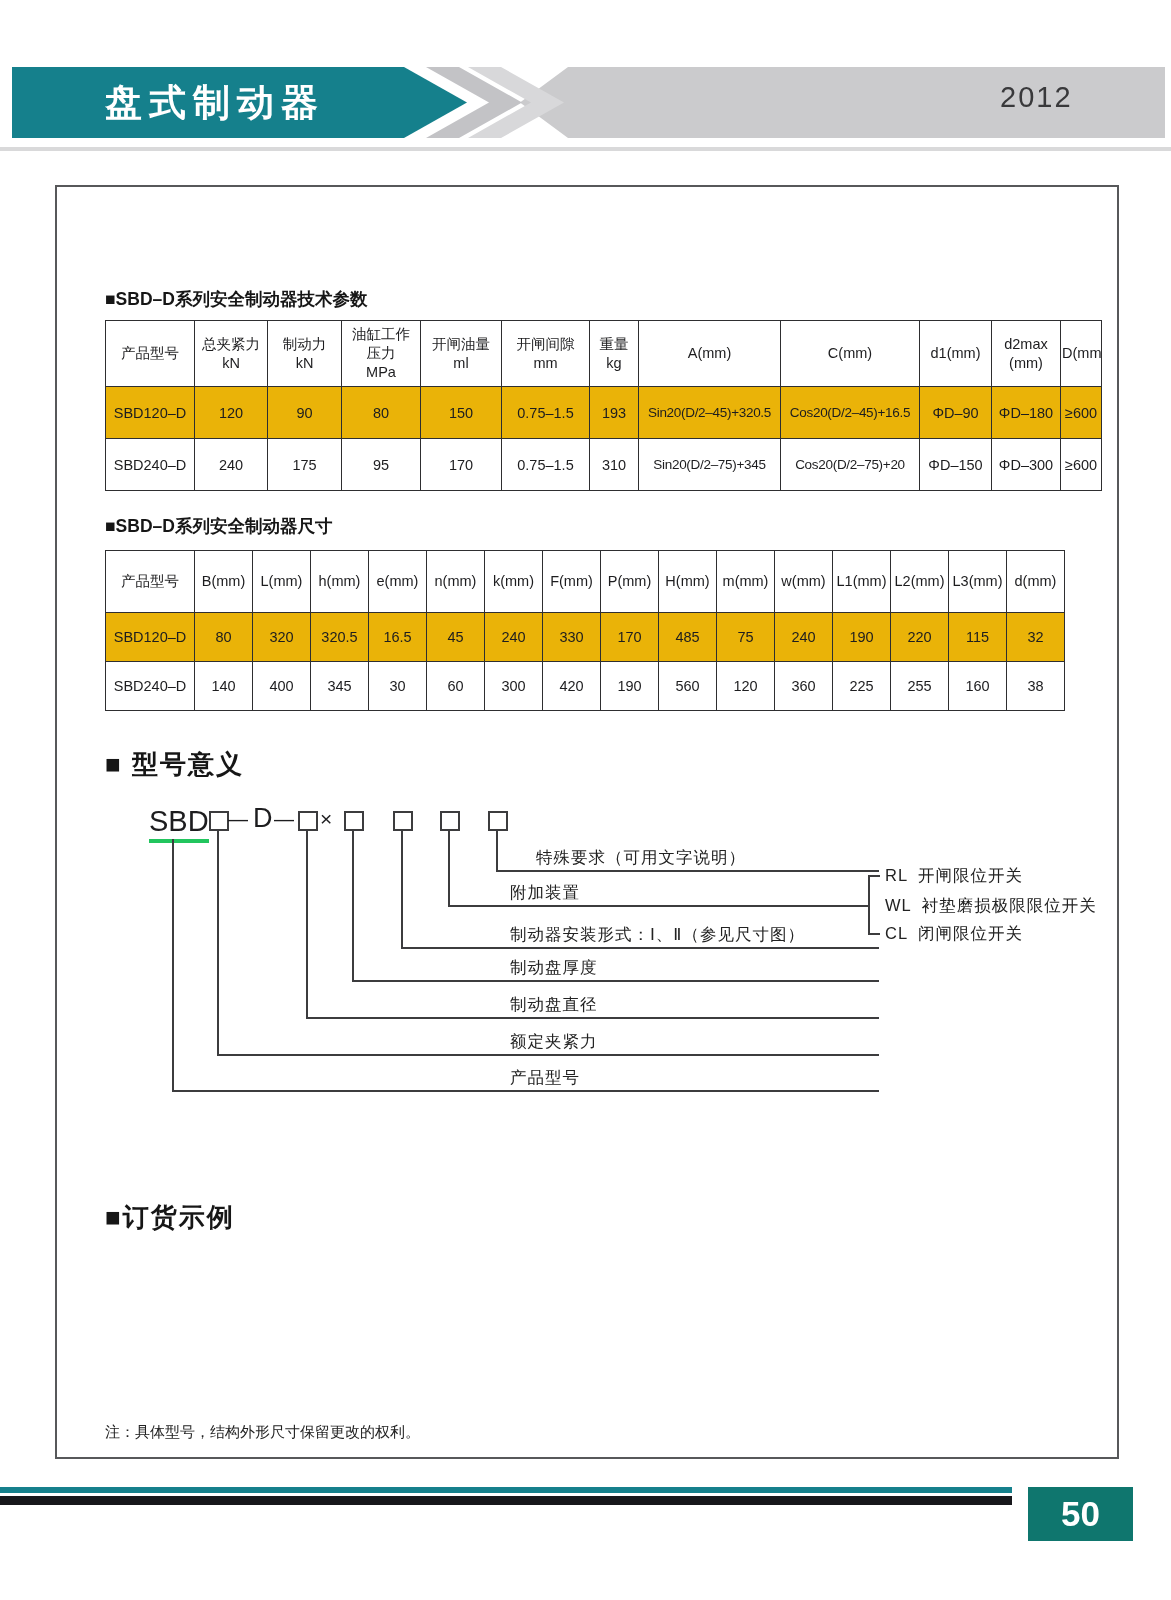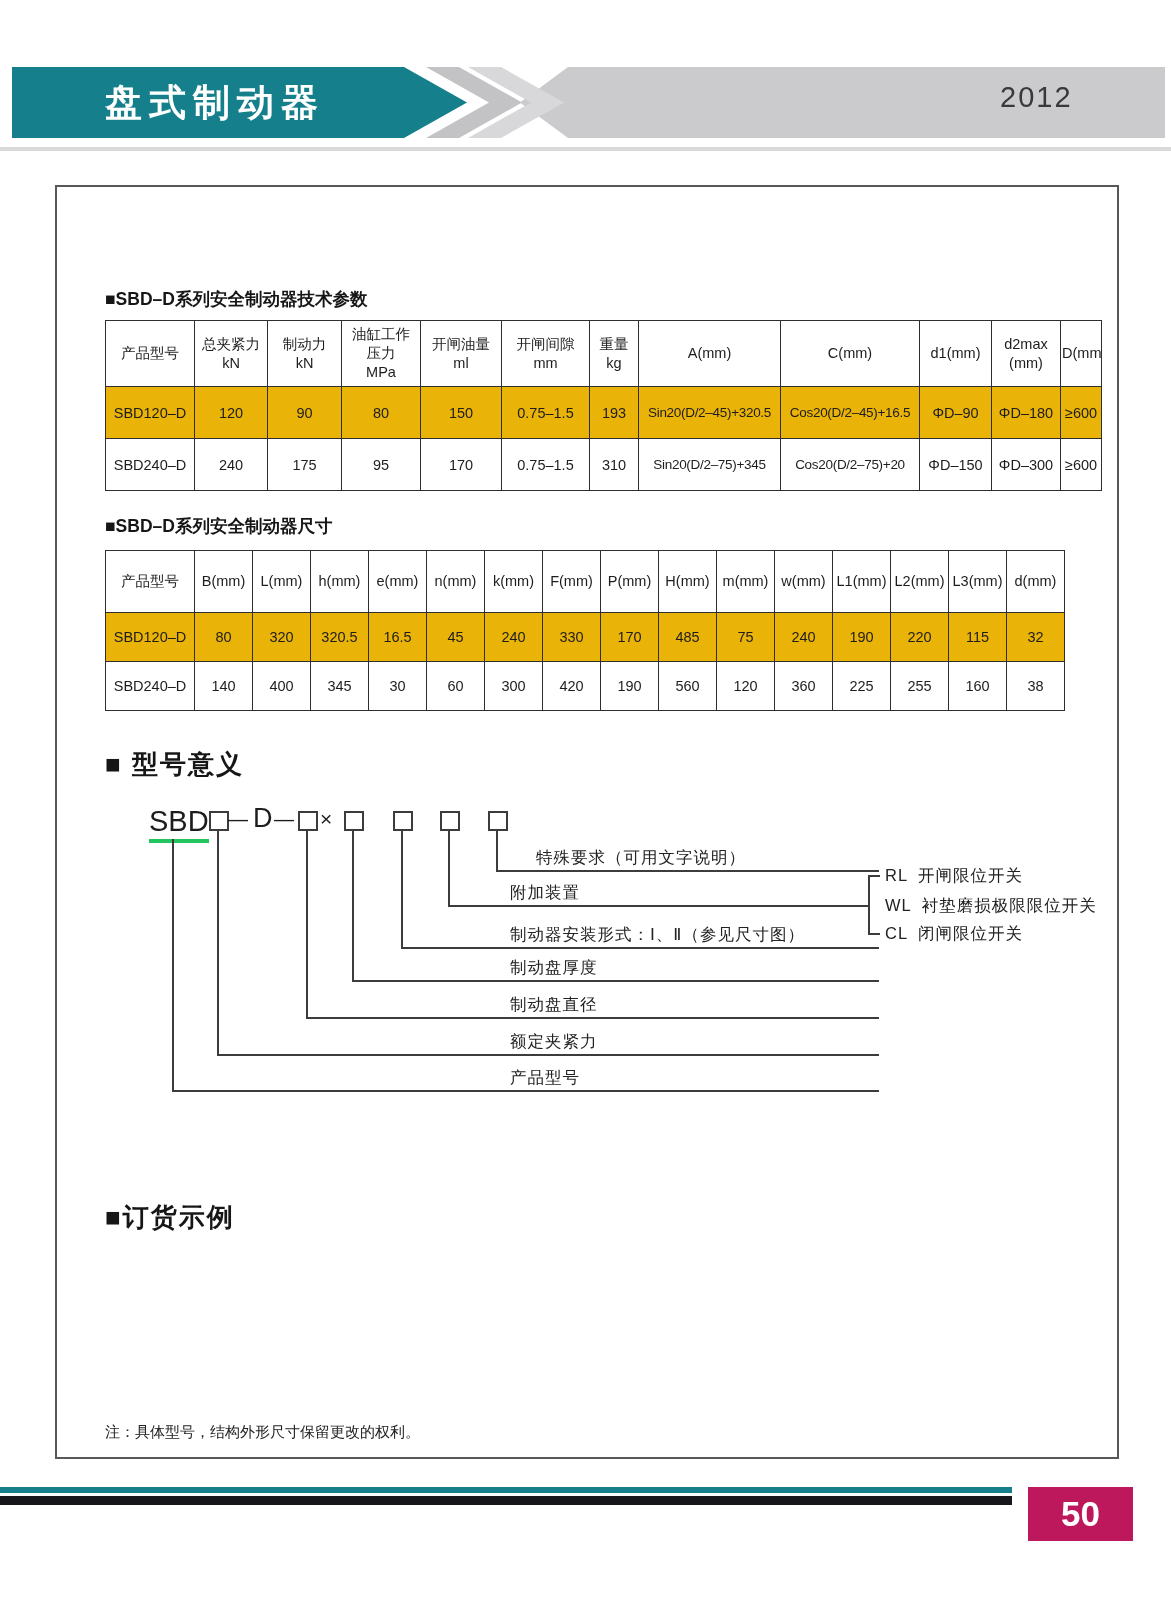--- a/index.html
+++ b/index.html
@@ -68,21 +68,21 @@
   .legend-item{position:absolute;font-size:16.5px;color:#222;white-space:nowrap;letter-spacing:1px;}
   .legend-item b{font-weight:normal;margin-right:10px;letter-spacing:1px;}
 
   
   .order-line{position:absolute;left:48px;width:990px;font-size:19.5px;color:#1d1d1f;line-height:1.3;}
   .note{position:absolute;left:48px;top:1236px;font-size:15px;color:#222;}
 
   
   .ft-teal{position:absolute;left:0;top:1487px;width:1012px;height:6px;background:#15808c;}
   .ft-black{position:absolute;left:0;top:1496px;width:1012px;height:9px;background:#17171b;}
-  .ft-page{position:absolute;left:1028px;top:1487px;width:105px;height:54px;background:#be185d;
+  .ft-page{position:absolute;left:1028px;top:1487px;width:105px;height:54px;background:#0f766e;
     color:#fff;font-size:35px;font-weight:bold;text-align:center;line-height:54px;}
 </style>
 </head>
 <body>
 
 <div class="hdr-bar"></div>
 <div class="hdr-chev1"></div>
 <div class="hdr-chev2"></div>
 <div class="hdr-banner">
   <span>盘式制动器</span>

